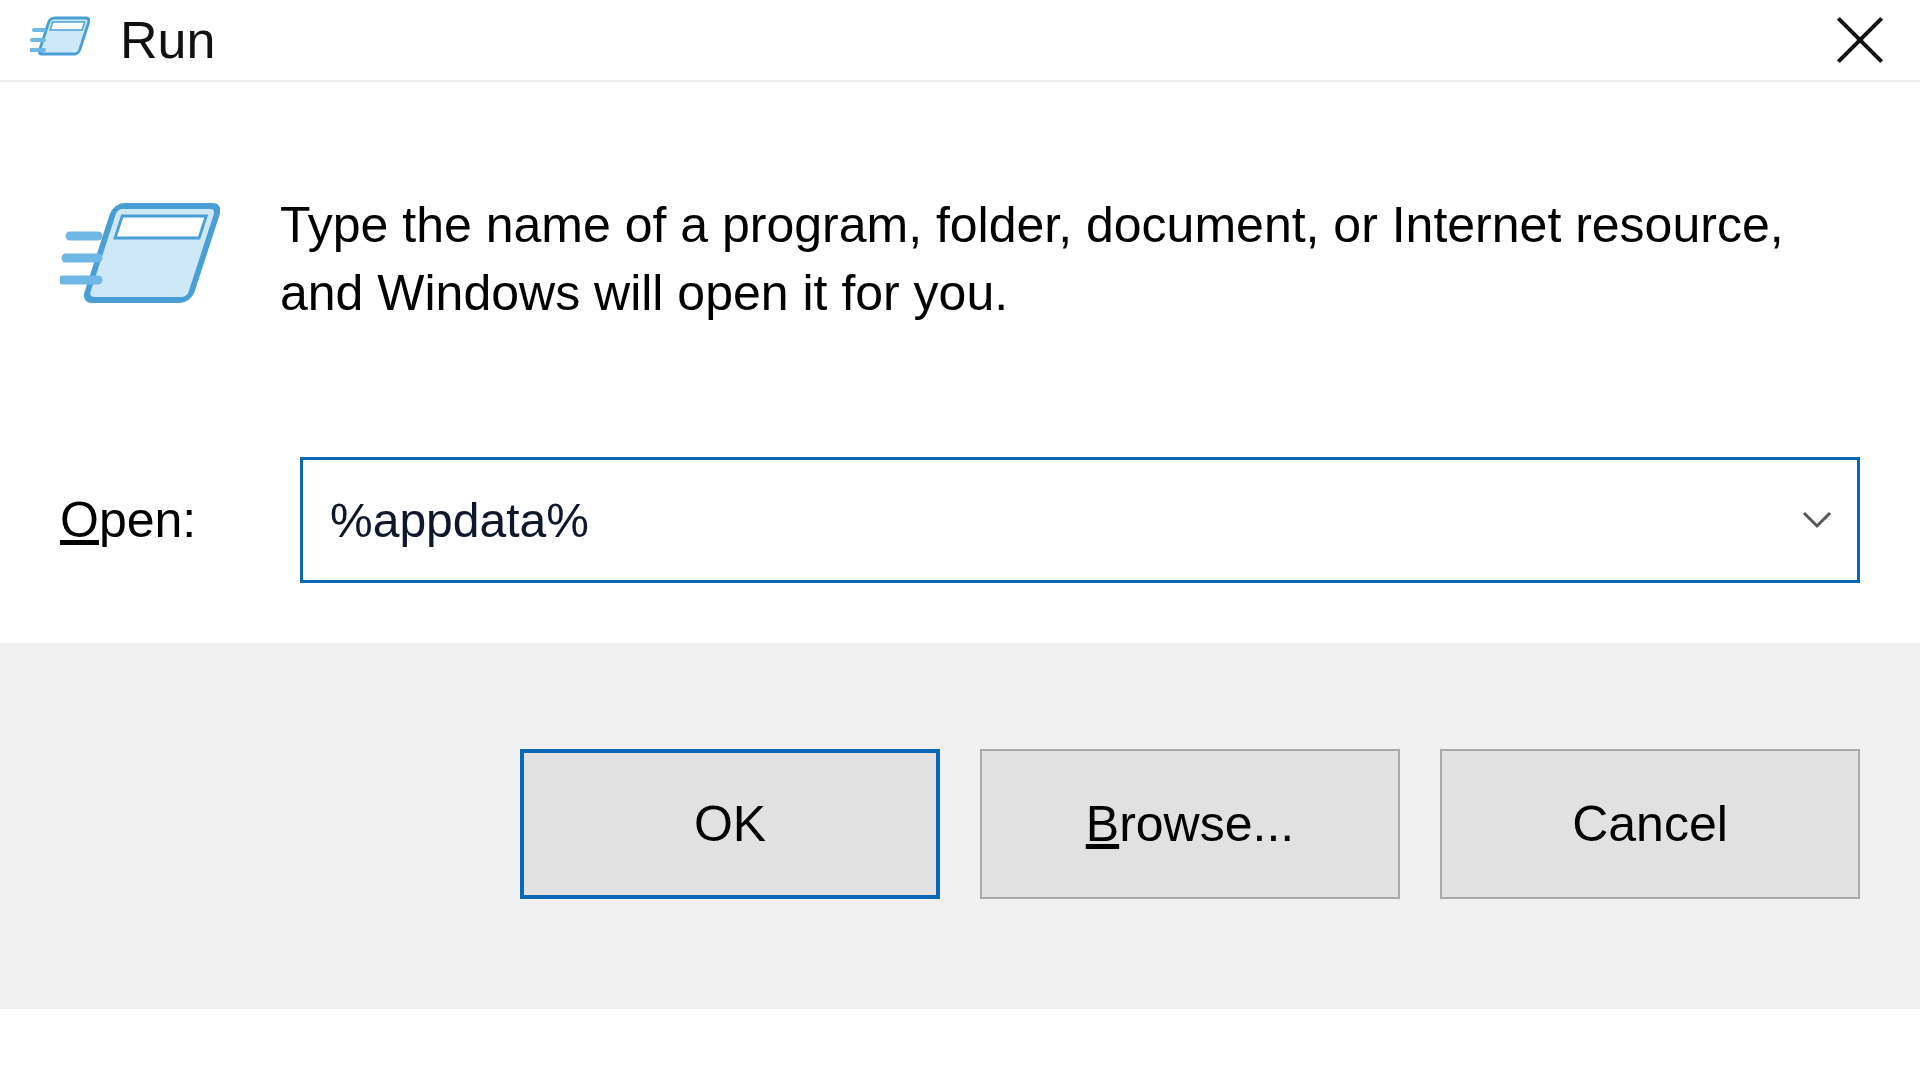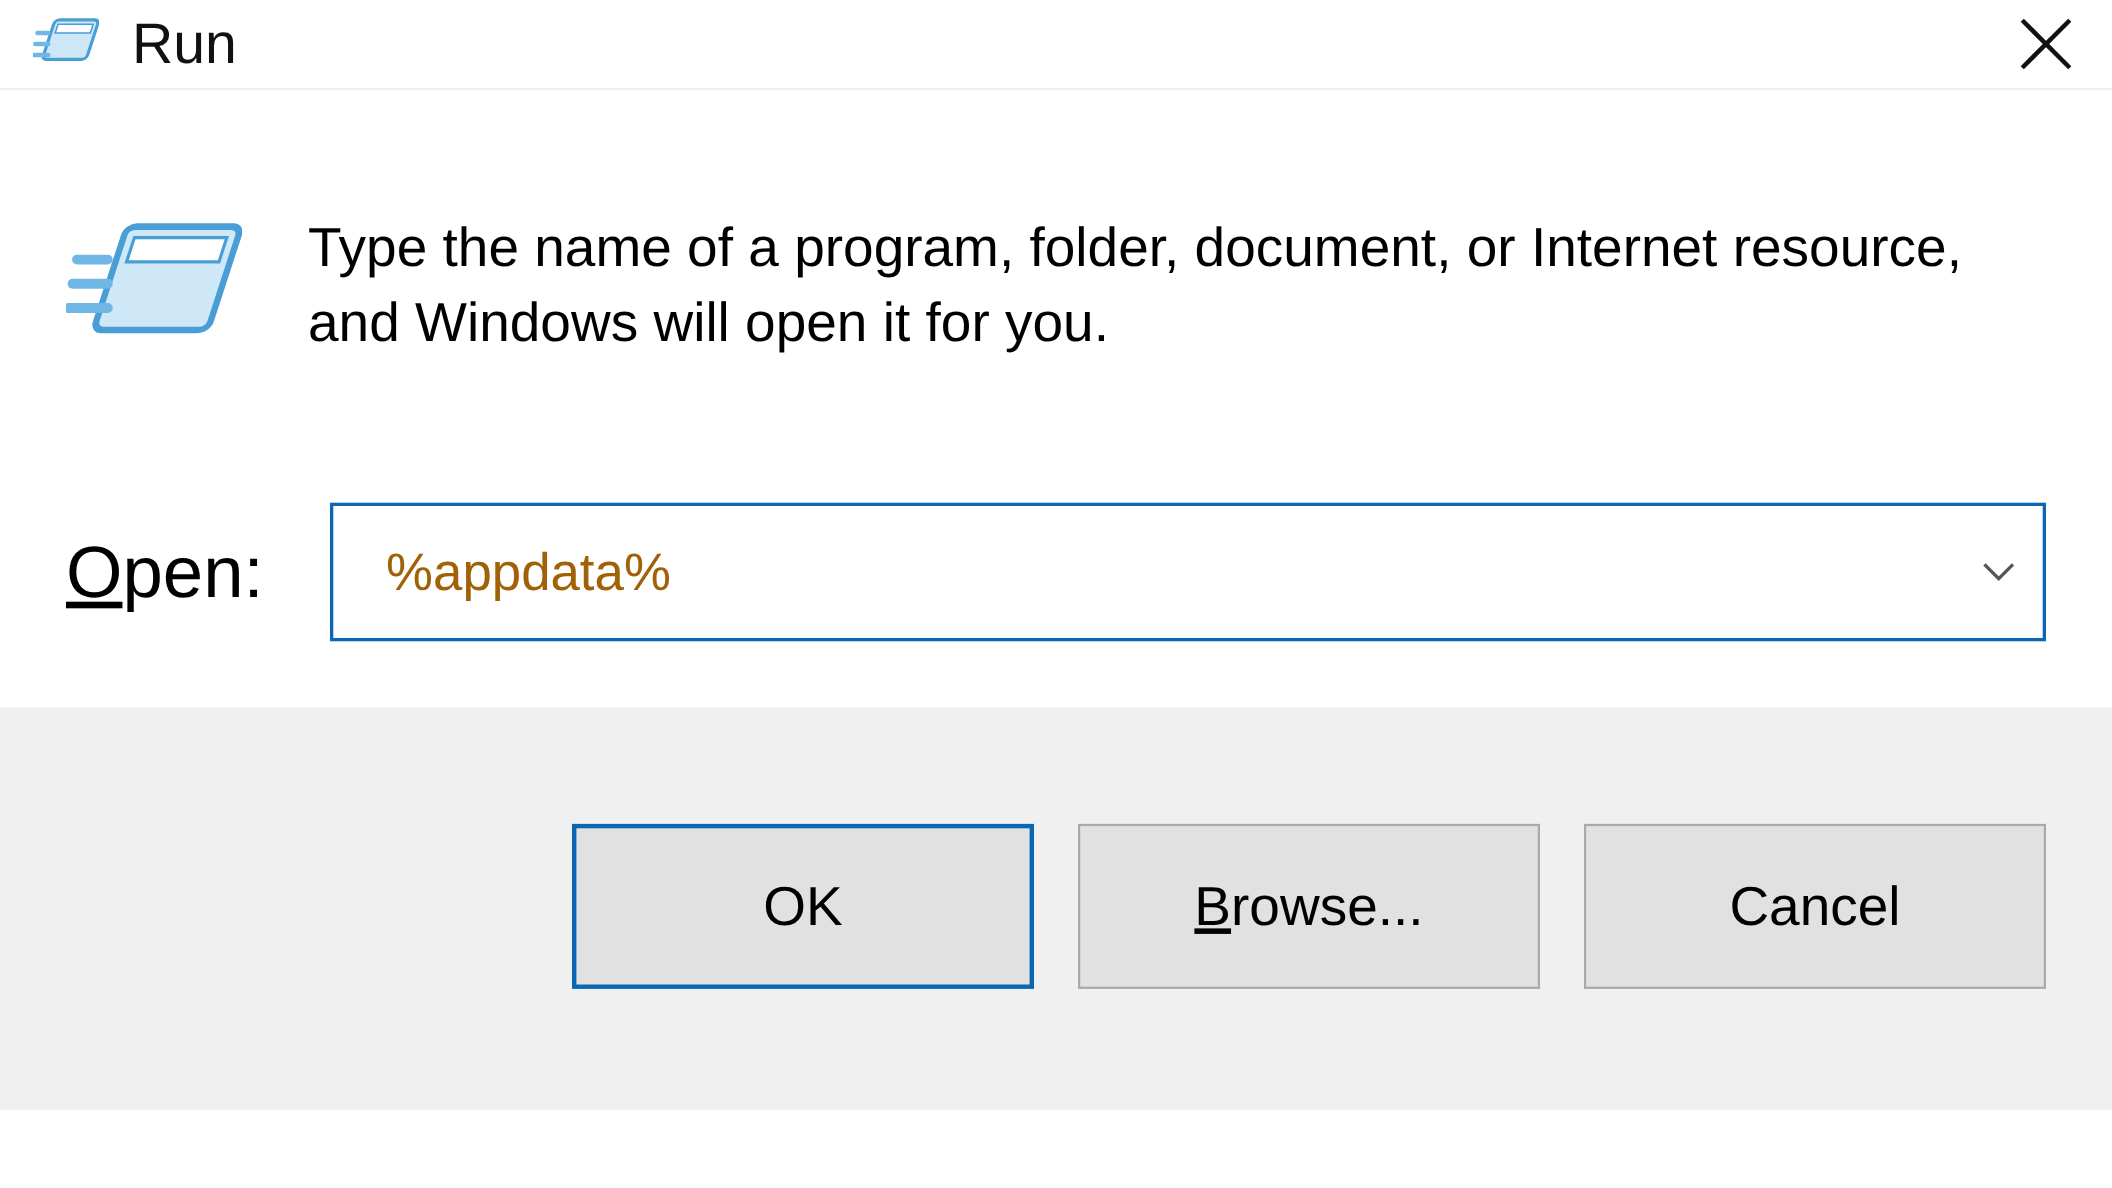--- a/index.html
+++ b/index.html
@@ -68,42 +68,41 @@
     color: #000;
     max-width: 1560px;
   }
 
   .open-row {
     display: flex;
     align-items: center;
     margin-top: 130px;
   }
   .open-label {
-    font-size: 66px;
+    font-size: 50px;
     width: 240px;
   }
   .open-label .ul { text-decoration: underline; }
   .combo {
     flex: 1;
     height: 126px;
     border: 3px solid #0a67b3;
     display: flex;
     align-items: center;
     padding: 0 25px;
     background: #fff;
   }
   .combo input {
     flex: 1;
     border: none;
     outline: none;
     font-size: 48px;
     font-family: inherit;
-    color: #a16207;
+    color: #0f172a;
     background: transparent;
-    margin-left: 21px;
   }
   .combo .chev {
     font-size: 40px;
     color: #444;
     user-select: none;
   }
 
   
   .footer {
     background: #f0f0f0;

